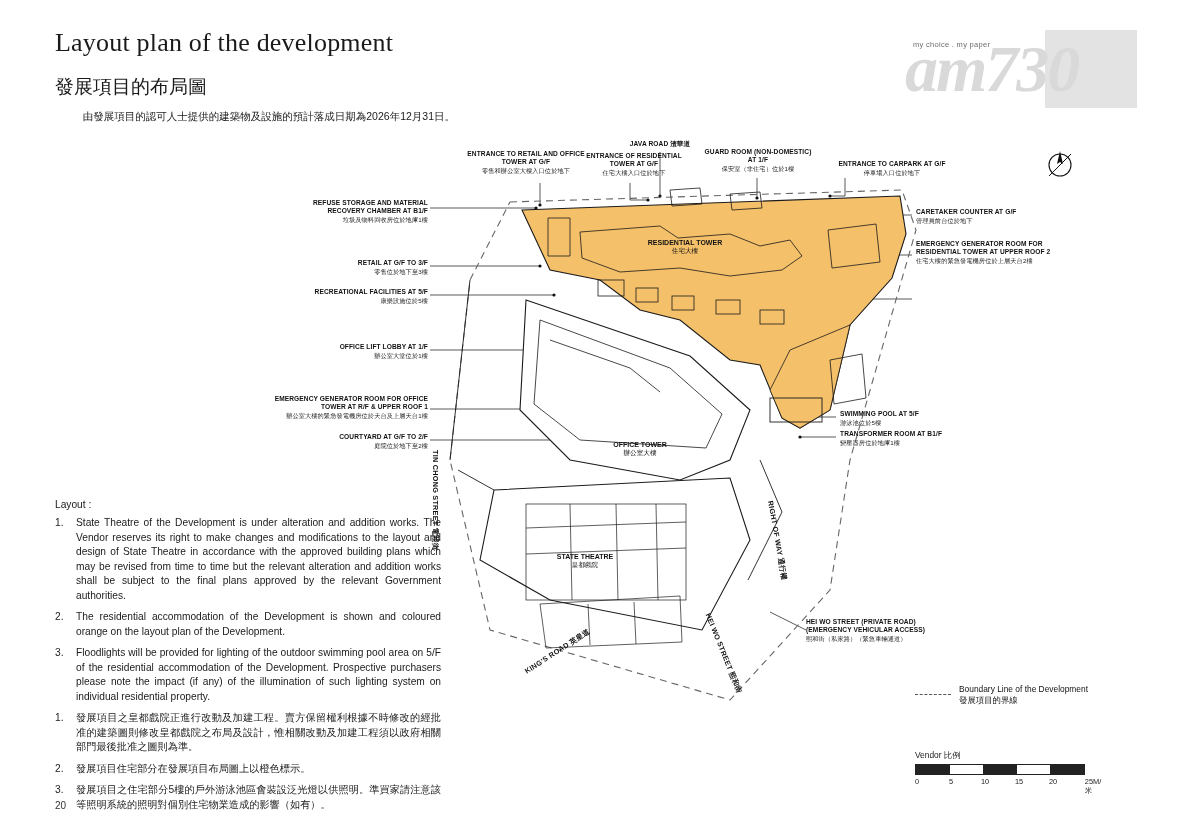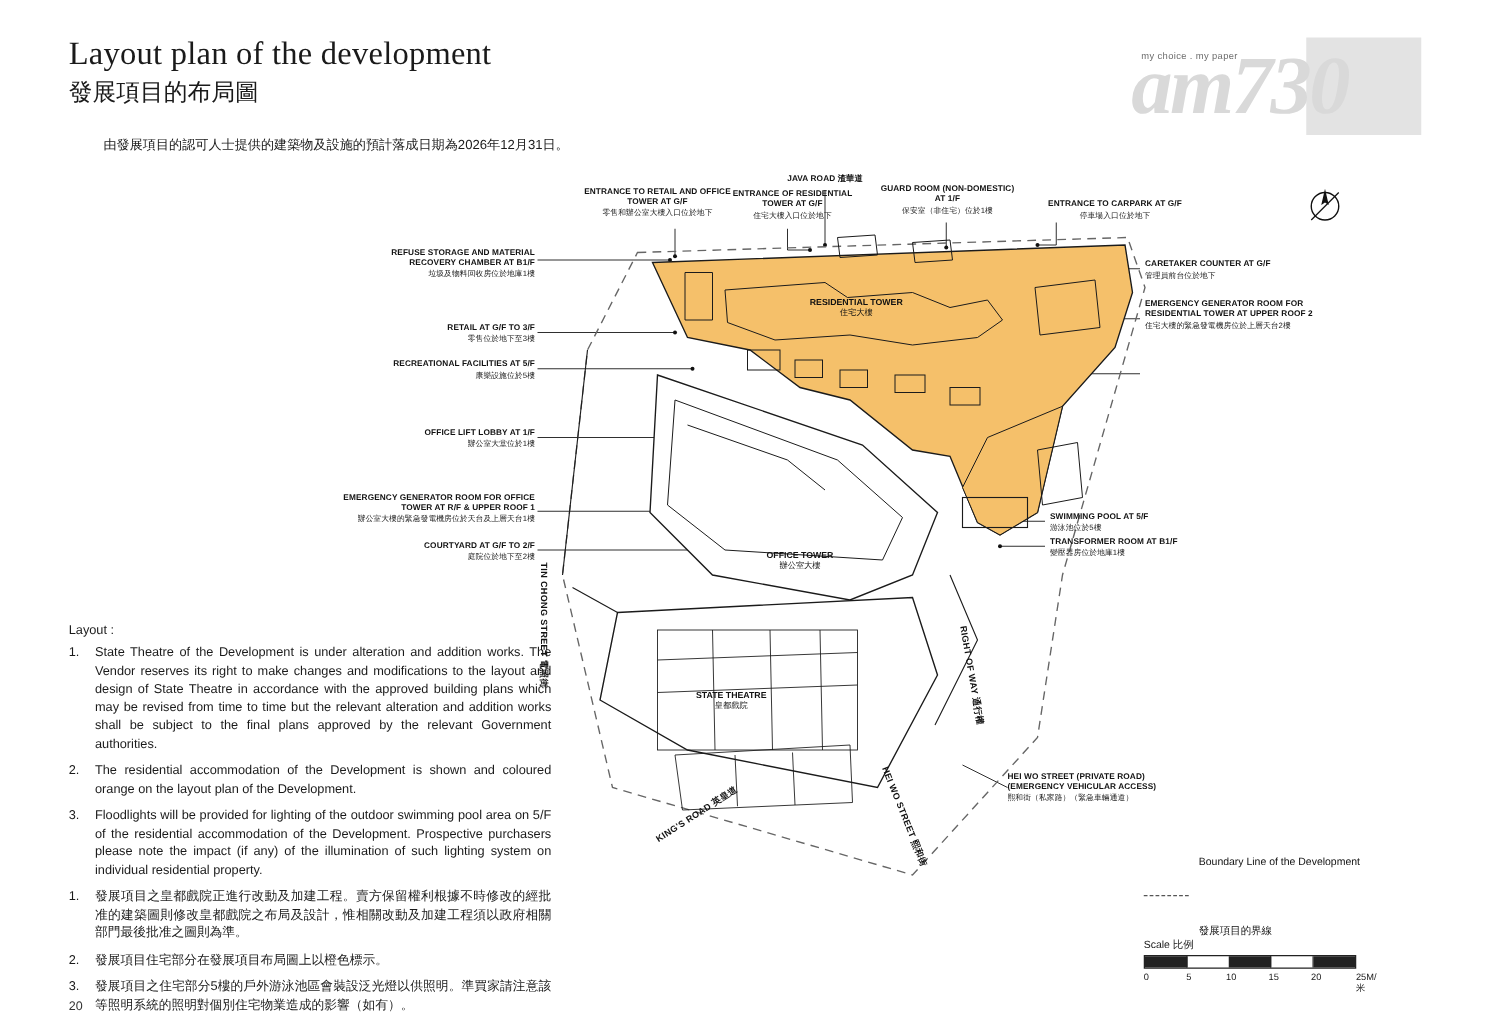--- a/index.html
+++ b/index.html
@@ -2,21 +2,21 @@
 <html><head>
 <meta charset="utf-8">
 <style>
   html,body{margin:0;padding:0;background:#ffffff;}
   body{width:1189px;height:821px;position:relative;font-family:"Liberation Sans",sans-serif;color:#1a1a1a;overflow:hidden;}
   .page{position:absolute;inset:0;}
 
   
   .title-block{position:absolute;left:55px;top:28px;}
   .title-en{font-family:"Liberation Serif",serif;font-size:26px;letter-spacing:.2px;color:#1a1a1a;}
-  .title-zh{font-family:"Liberation Serif",serif;font-size:19px;margin-top:3px;color:#1a1a1a;}
+  .title-zh{font-family:"Liberation Serif",serif;font-size:19px;margin-top:16px;color:#1a1a1a;}
 
   .intro{position:absolute;left:55px;top:108px;width:400px;font-size:10.5px;line-height:1.45;color:#1a1a1a;}
   .intro .zh{display:block;margin-top:1px;text-align:right;}
 
   
   .logo{position:absolute;right:52px;top:30px;width:240px;height:80px;}
   .logo-tag{position:absolute;left:16px;top:10px;font-size:7.5px;color:#6d6d6d;letter-spacing:.3px;}
   .logo-word{position:absolute;left:8px;top:6px;font-family:"Liberation Serif",serif;font-size:66px;font-weight:bold;font-style:italic;color:#d9d9d9;letter-spacing:-2px;line-height:1;}
   .logo-box{position:absolute;right:0;top:0;width:92px;height:78px;background:#e3e3e3;}
 
@@ -51,21 +51,21 @@
   
   .inlabel{position:absolute;font-size:7px;font-weight:bold;text-align:center;color:#111;line-height:1.3;}
   .inlabel .zh{display:block;font-weight:normal;font-size:6.6px;}
   .street{position:absolute;font-size:7.2px;font-weight:bold;color:#111;letter-spacing:.3px;}
 
   
   .legend{position:absolute;left:915px;top:684px;width:240px;font-size:8.6px;}
   .legend-row{display:flex;align-items:center;gap:8px;}
   .legend-line{width:36px;height:0;border-top:1.4px dashed #555;}
   .legend-text{font-size:8.4px;line-height:1.3;color:#111;}
-  .legend-text .zh{display:block;margin-top:44px;}
+  .legend-text .zh{display:block;}
   .scale-wrap{position:absolute;left:915px;top:750px;width:180px;}
   .scale-title{font-size:8.4px;margin-bottom:3px;}
   .scale-bar{position:relative;height:9px;width:168px;border:.8px solid #222;display:flex;}
   .scale-bar div{flex:1;border-right:.8px solid #222;}
   .scale-bar div:last-child{border-right:none;}
   .scale-bar .f{background:#222;}
   .scale-ticks{position:relative;height:12px;width:190px;font-size:7.4px;margin-top:2px;}
   .scale-ticks span{position:absolute;top:0;transform:translateX(-50%);}
 </style>
 </head>
@@ -320,21 +320,21 @@
     <div class="legend-row">
       <span class="legend-line"></span>
       <span class="legend-text">
         <span>Boundary Line of the Development</span>
         <span class="zh">發展項目的界線</span>
       </span>
     </div>
   </div>
 
   <div class="scale-wrap">
-    <div class="scale-title">Scale 比例</div>
+    <div class="scale-title">Vendor 比例</div>
     <div class="scale-bar">
       <div class="f"></div>
         <div></div>
         <div class="f"></div>
         <div></div>
         <div class="f"></div>
     </div>
     <div class="scale-ticks">
       <span style="left:2px">0</span>
       <span style="left:36px">5</span>

